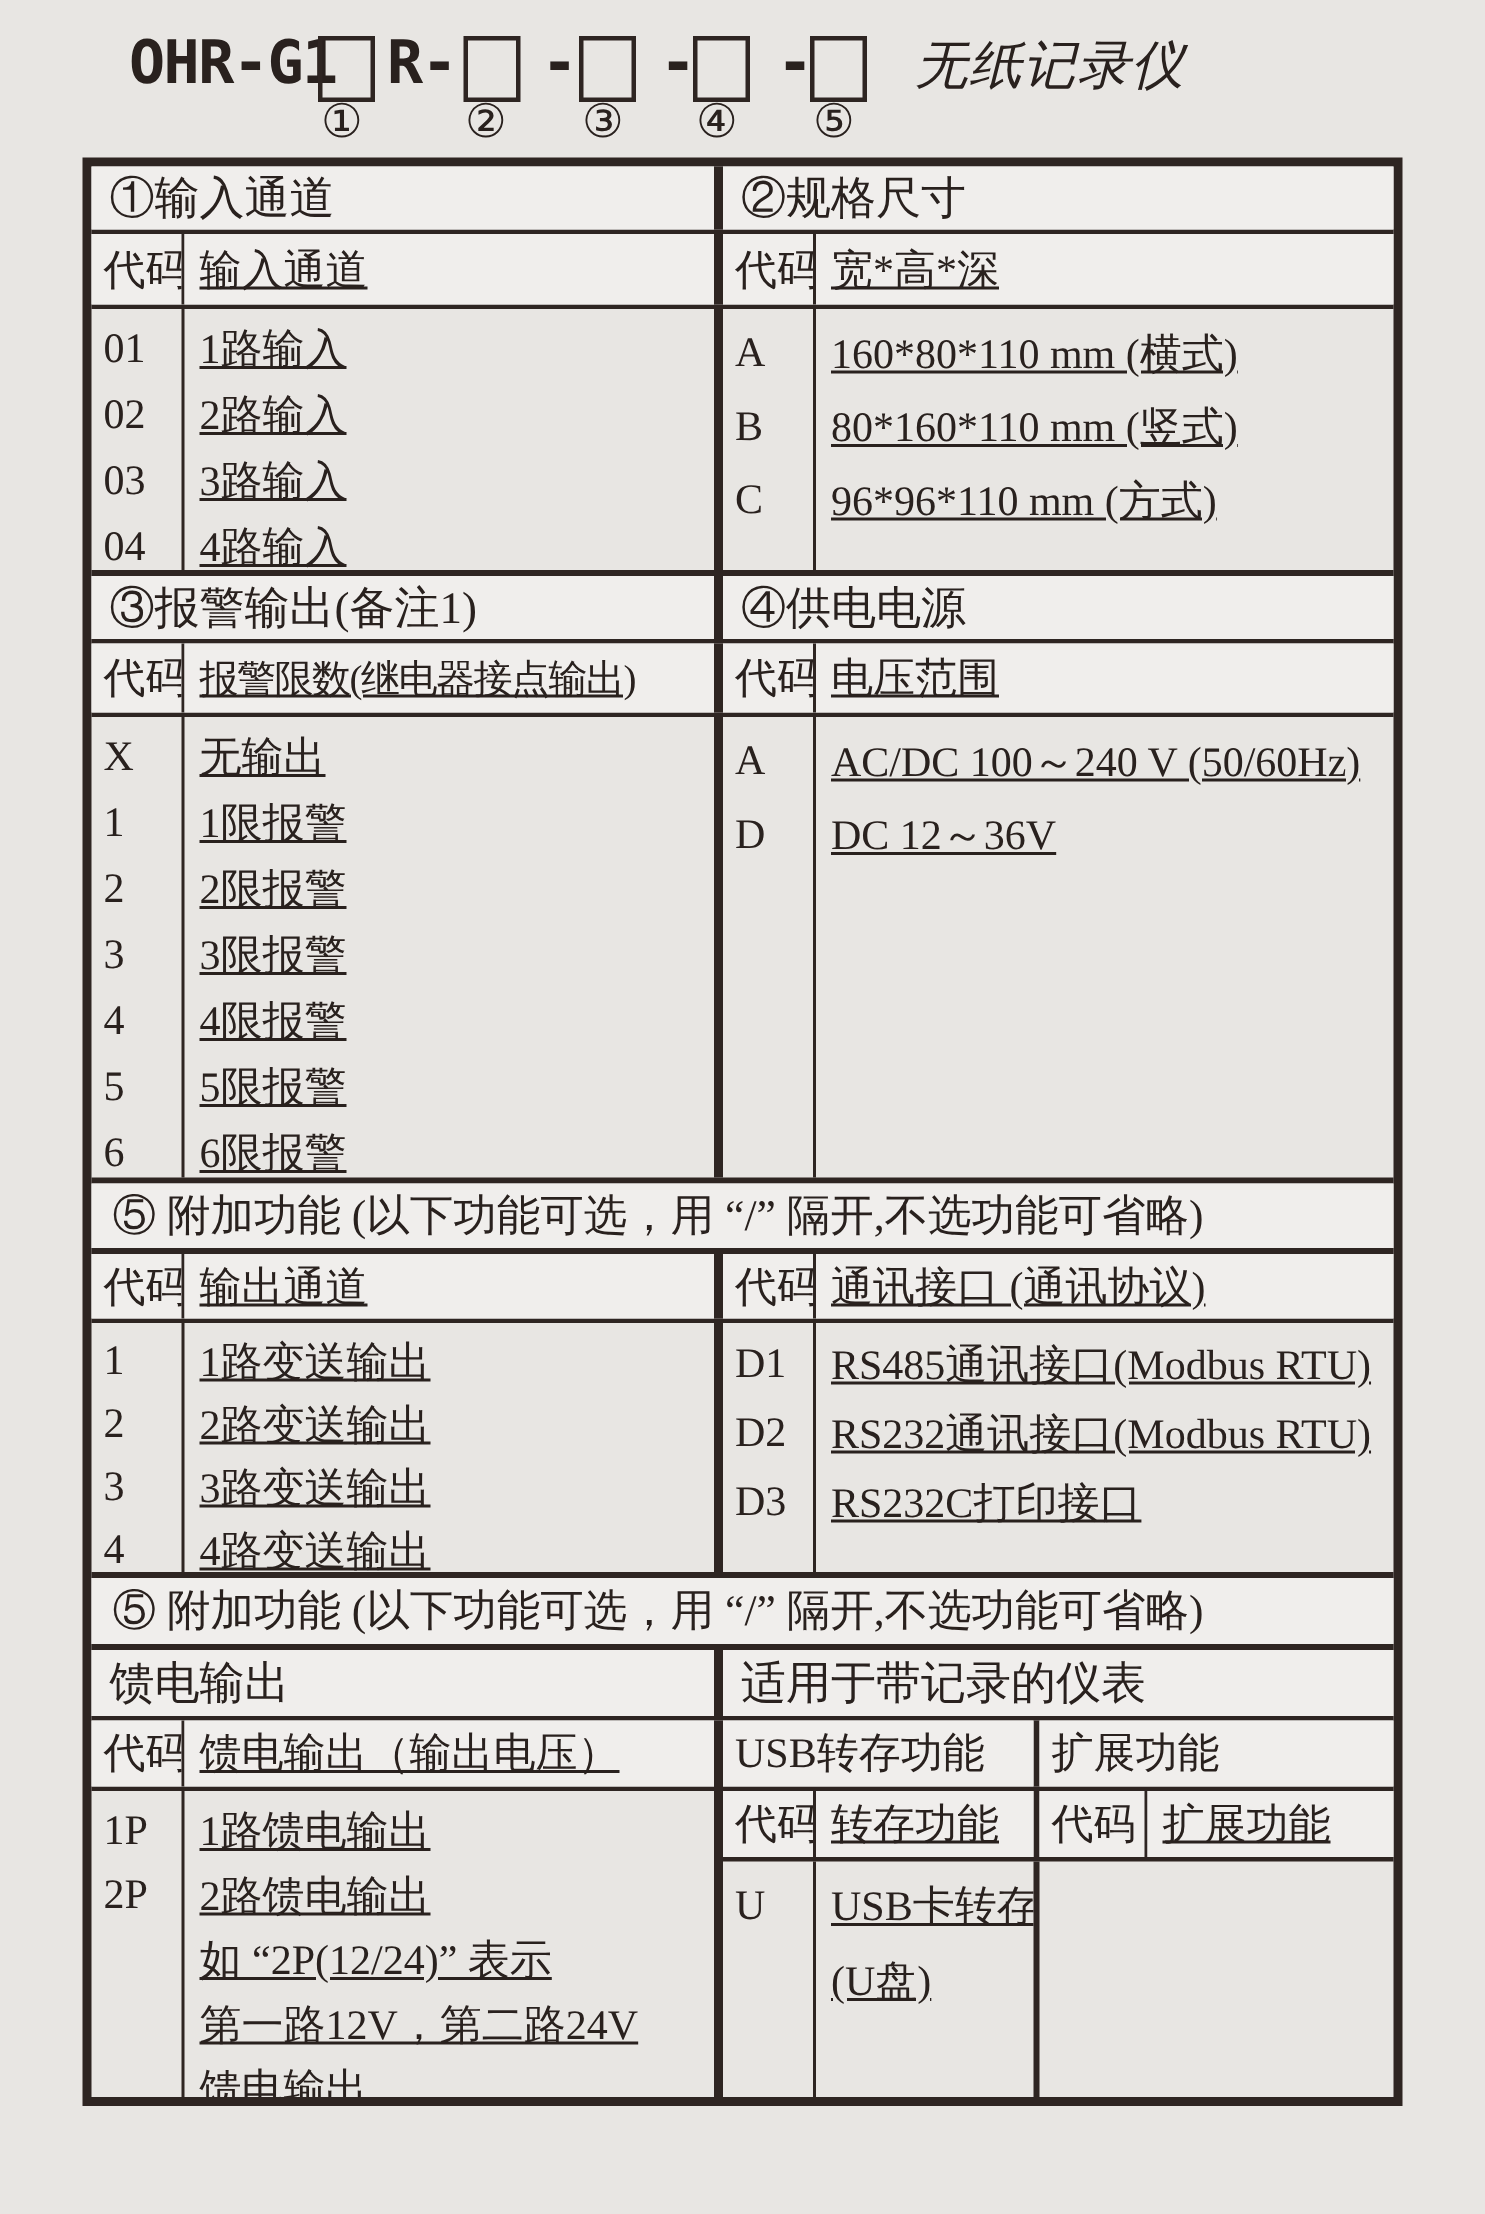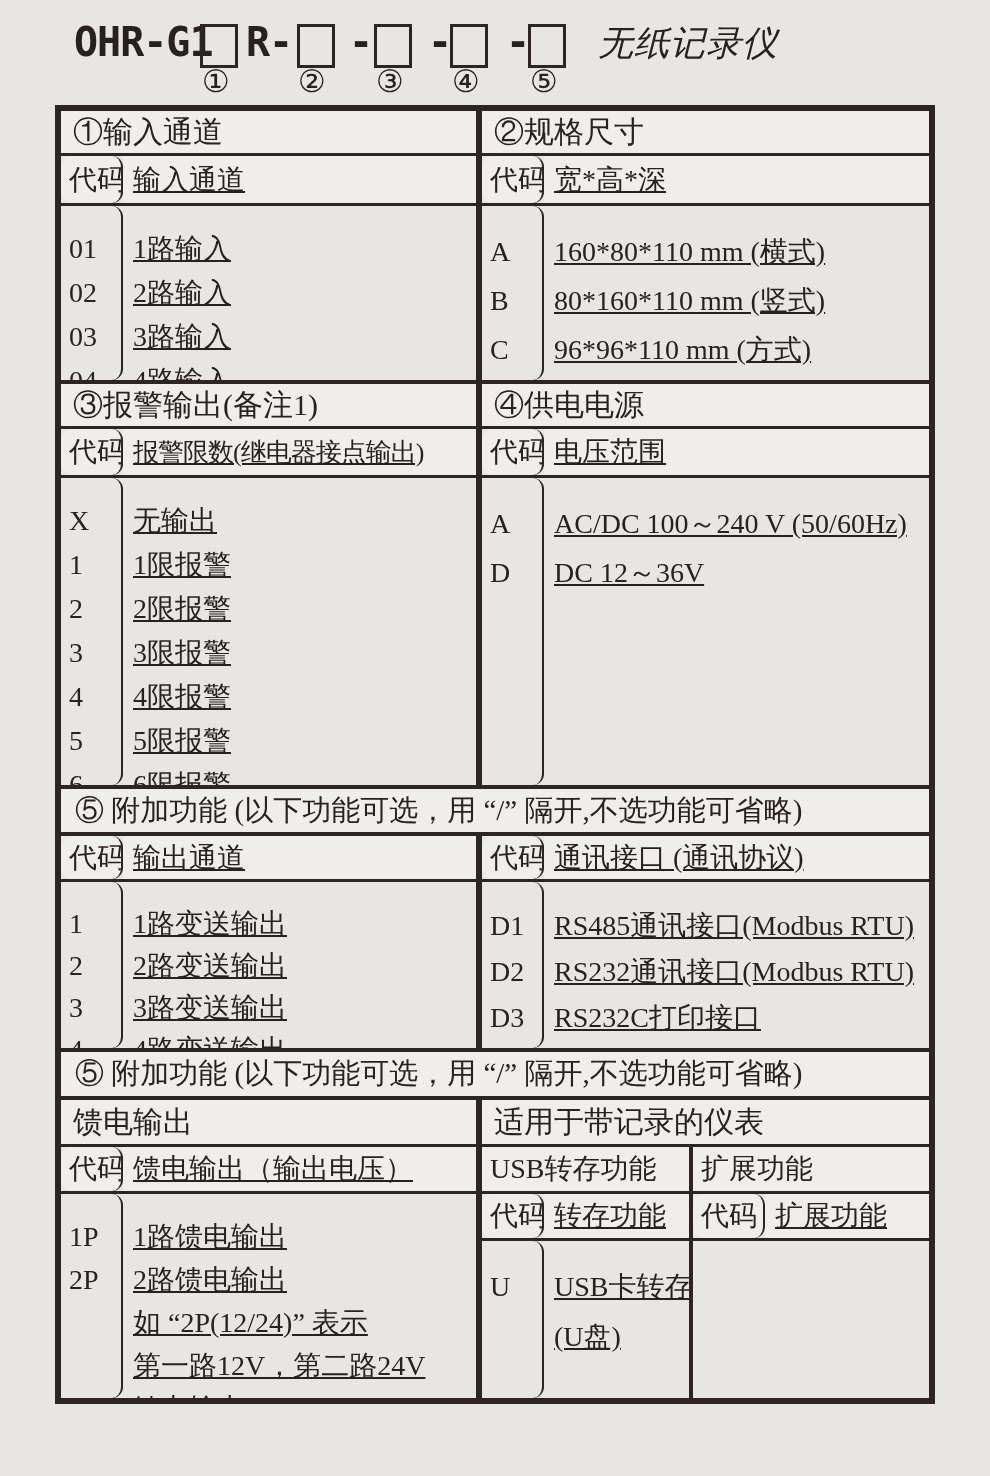--- a/index.html
+++ b/index.html
@@ -13,21 +13,21 @@
   html,body{width:990px;}
   body{
     width:990px;height:1476px;
     background:var(--bg);
     font-family:"Liberation Serif","DejaVu Serif",serif;
     color:var(--ink);
     position:relative;
     overflow:hidden;
   }
   
-  .model-line{position:absolute;left:0;top:0;width:813px;height:105px;}
+  .model-line{position:absolute;left:12px;top:0;width:813px;height:105px;}
   .m{position:absolute;top:18px;font-size:40px;line-height:48px;white-space:nowrap;}
   .mono{font-family:"DejaVu Sans Mono","Liberation Mono",monospace;font-weight:bold;letter-spacing:-1px;}
   .mtitle{font-family:"Liberation Serif","DejaVu Serif",serif;font-size:35px;top:20px;letter-spacing:1px;font-style:italic;}
   .mbox{position:absolute;top:24px;width:38px;height:44px;border:3px solid var(--bd);background:transparent;}
   .circ{position:absolute;top:64px;font-size:31px;line-height:34px;font-family:"DejaVu Sans","Liberation Sans",sans-serif;}
   
   .spec-table{
     position:absolute;left:55px;top:105px;
     width:880px;height:1299px;
     border:6px solid var(--bd);
@@ -38,26 +38,26 @@
   .lh{width:421px;border-right:6px solid var(--bd);display:flex;}
   .rh{flex:1;display:flex;}
   .col{flex-direction:column;}
   .h45{height:45px}.h46{height:46px}.h47{height:47px}.h48{height:48px}
   .h49{height:49px}.h50{height:50px}.h170{height:170px}.h178{height:178px}.h311{height:311px}
   .grow{flex:1;min-height:0;}
   .bb3{border-bottom:3px solid var(--bd);}
   .bb4{border-bottom:4px solid var(--bd);}
   .sechead{background:var(--head);font-size:30px;display:flex;align-items:center;padding-left:12px;overflow:hidden;white-space:nowrap;}
   .banner{background:var(--head);display:flex;align-items:center;padding-left:14px;font-size:29px;overflow:hidden;white-space:nowrap;}
-  .code{width:62px;border-right:2px solid var(--bd);padding-left:8px;overflow:hidden;border-radius:11px;}
+  .code{width:62px;border-right:2px solid var(--bd);padding-left:8px;overflow:hidden;}
   .code.w72{width:72px;}
   .desc{flex:1;padding-left:10px;overflow:hidden;text-decoration:underline;}
   .chead{background:var(--head);font-size:28px;display:flex;align-items:center;white-space:nowrap;}
   .chead.tight{font-size:26px;letter-spacing:-1px;}
-  .lines{padding-top:21px;font-size:28px;}
+  .lines{padding-top:5px;font-size:28px;}
   .lines > div{display:flex;align-items:center;white-space:nowrap;}
   .lin44 > div{height:44px}.lin49 > div{height:49px}.lin42 > div{height:42px}
   .lin46 > div{height:46px}.lin43 > div{height:43px}.lin50 > div{height:50px}
   .usb-sec{width:211px;border-right:4px solid var(--bd);display:flex;}
   .sd-sec{flex:1;display:flex;}
   .subtitle{background:var(--head);font-size:28px;display:flex;align-items:center;padding-left:8px;white-space:nowrap;overflow:hidden;}
 </style>
 </head>
 <body>
 

